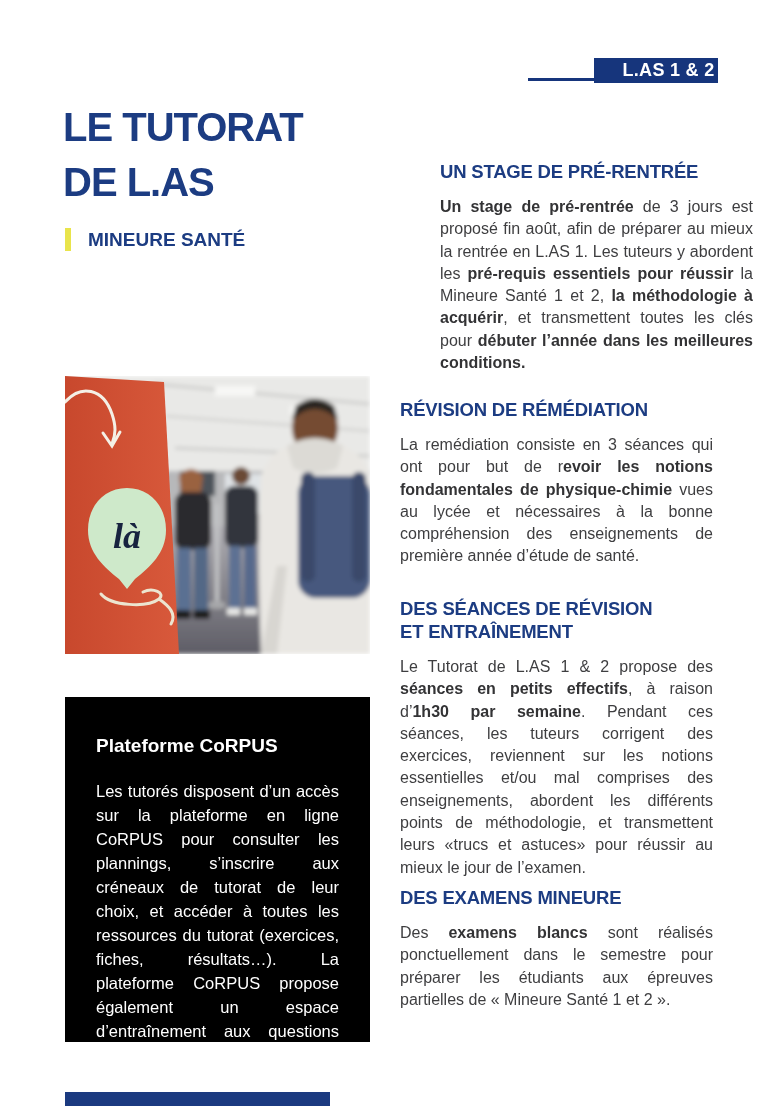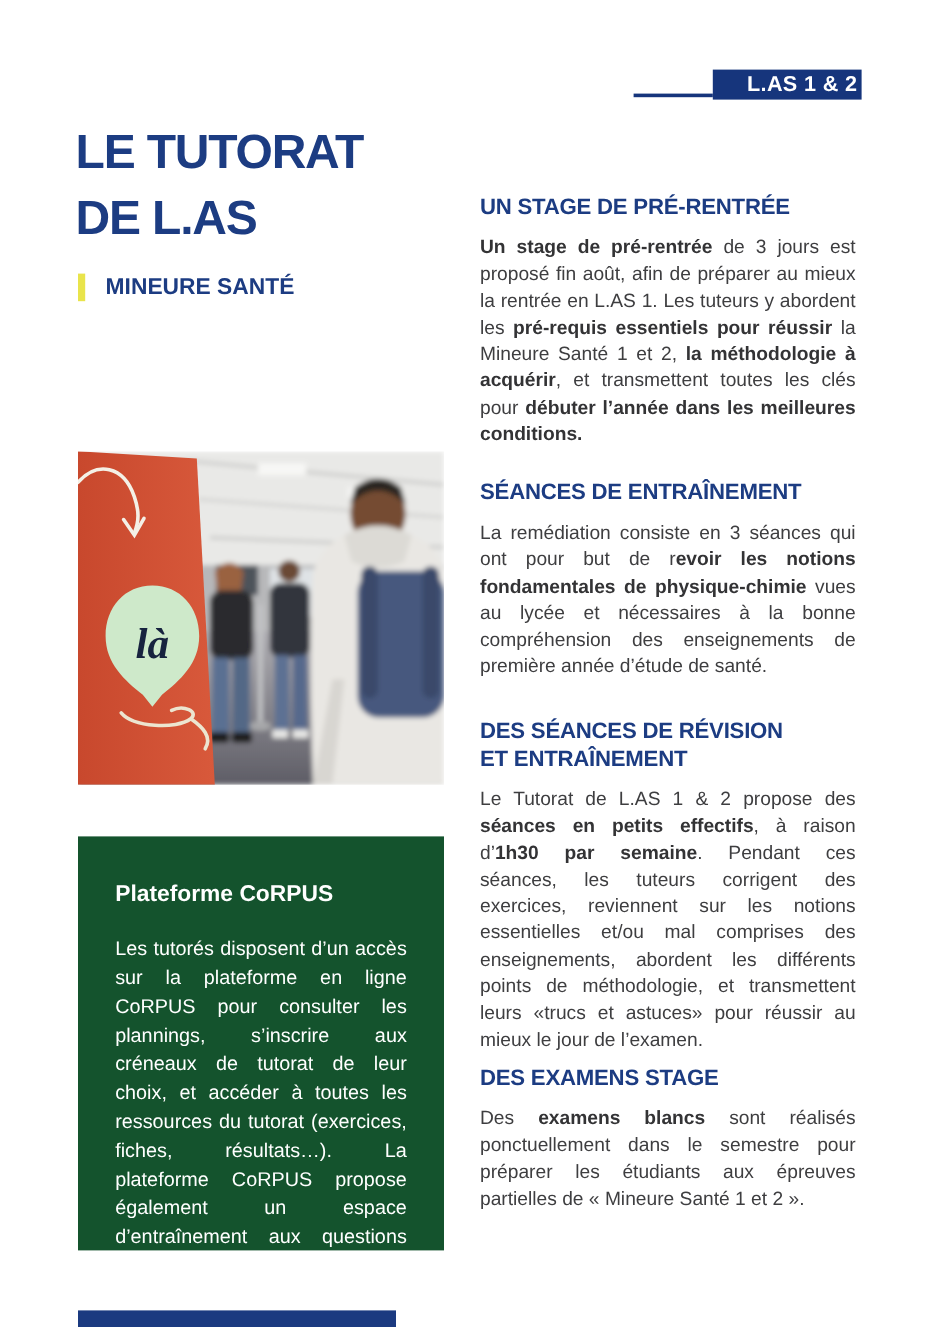--- a/index.html
+++ b/index.html
@@ -27,21 +27,21 @@
   }
   .subtitle-row { position:absolute; left:65px; top:228px; display:flex; align-items:center; }
   .accent-bar { width:6px; height:23px; background:#e9e44b; margin-right:17px; }
   .subtitle-text { color:#1c3c82; font-weight:bold; font-size:19px; letter-spacing:0; }
   
   .photo { position:absolute; left:65px; top:376px; width:305px; height:328px; overflow:hidden; }
   .photo svg { display:block; }
   
   .info-box {
     position:absolute; left:65px; top:697px; width:305px; height:345px;
-    background:#14532d; color:#ffffff; padding:38px 31px 0 31px;
+    background:#000000; color:#ffffff; padding:38px 31px 0 31px;
   }
   .info-box h2 { font-size:19px; font-weight:bold; margin-bottom:22px; letter-spacing:0; }
   .info-box p { font-size:16.5px; line-height:24px; text-align:justify; hyphens:auto; }
   
   .sections-col { position:absolute; left:400px; top:0; width:313px; }
   .section { position:absolute; left:0; width:313px; }
   .section h3 {
     color:#1c3c82; font-size:18.5px; line-height:23px; font-weight:bold;
     letter-spacing:-0.2px; white-space:pre-line; margin-bottom:13px;
   }
@@ -148,33 +148,33 @@
       </g>
     </svg>
   </div>
 
   <aside class="info-box">
     <h2>Plateforme CoRPUS</h2>
     <p>Les tutorés disposent d’un accès sur la plateforme en ligne CoRPUS pour consulter les plannings, s’inscrire aux créneaux de tutorat de leur choix, et accéder à toutes les ressources du tutorat (exercices, fiches, résultats…). La plateforme CoRPUS propose également un espace d’entraînement aux questions d’examens avec plus de 5000 QCM disponibles !</p>
   </aside>
 
   <div class="sections-col" id="sections-root">
-      <section class="section" style="top: 160px;">
+      <section class="section" style="top: 160px; margin-left: 40px;">
         <h3>UN STAGE DE PRÉ-RENTRÉE</h3>
         <p><b>Un stage de pré-rentrée</b><span> de 3 jours est proposé fin août, afin de préparer au mieux la rentrée en L.AS 1. Les tuteurs y abordent les </span><b>pré-requis essentiels pour réussir</b><span> la Mineure Santé 1 et 2, </span><b>la méthodologie à acquérir</b><span>, et transmettent toutes les clés pour </span><b>débuter l’année dans les meilleures conditions.</b></p>
       </section>
       <section class="section" style="top: 398px;">
-        <h3>SÉANCES DE ENTRAÎNEMENT</h3>
+        <h3>RÉVISION DE RÉMÉDIATION</h3>
         <p><span>La remédiation consiste en 3 séances qui ont pour but de r</span><b>evoir les notions fondamentales de physique-chimie</b><span> vues au lycée et nécessaires à la bonne compréhension des enseignements de première année d’étude de santé.</span></p>
       </section>
       <section class="section" style="top: 597px;">
         <h3>DES SÉANCES DE RÉVISION
 ET ENTRAÎNEMENT</h3>
         <p><span>Le Tutorat de L.AS 1 &amp; 2 propose des </span><b>séances en petits effectifs</b><span>, à raison d’</span><b>1h30 par semaine</b><span>. Pendant ces séances, les tuteurs corrigent des exercices, reviennent sur les notions essentielles et/ou mal comprises des enseignements, abordent les différents points de méthodologie, et transmettent leurs «trucs et astuces» pour réussir au mieux le jour de l’examen.</span></p>
       </section>
       <section class="section" style="top: 886px;">
-        <h3>DES EXAMENS STAGE</h3>
+        <h3>DES EXAMENS MINEURE</h3>
         <p><span>Des </span><b>examens blancs</b><span> sont réalisés ponctuellement dans le semestre pour préparer les étudiants aux épreuves partielles de « Mineure Santé 1 et 2 ».</span></p>
       </section>
     </div>
 
   <div class="bottom-bar"></div>
 </div>
 
 </body></html>

